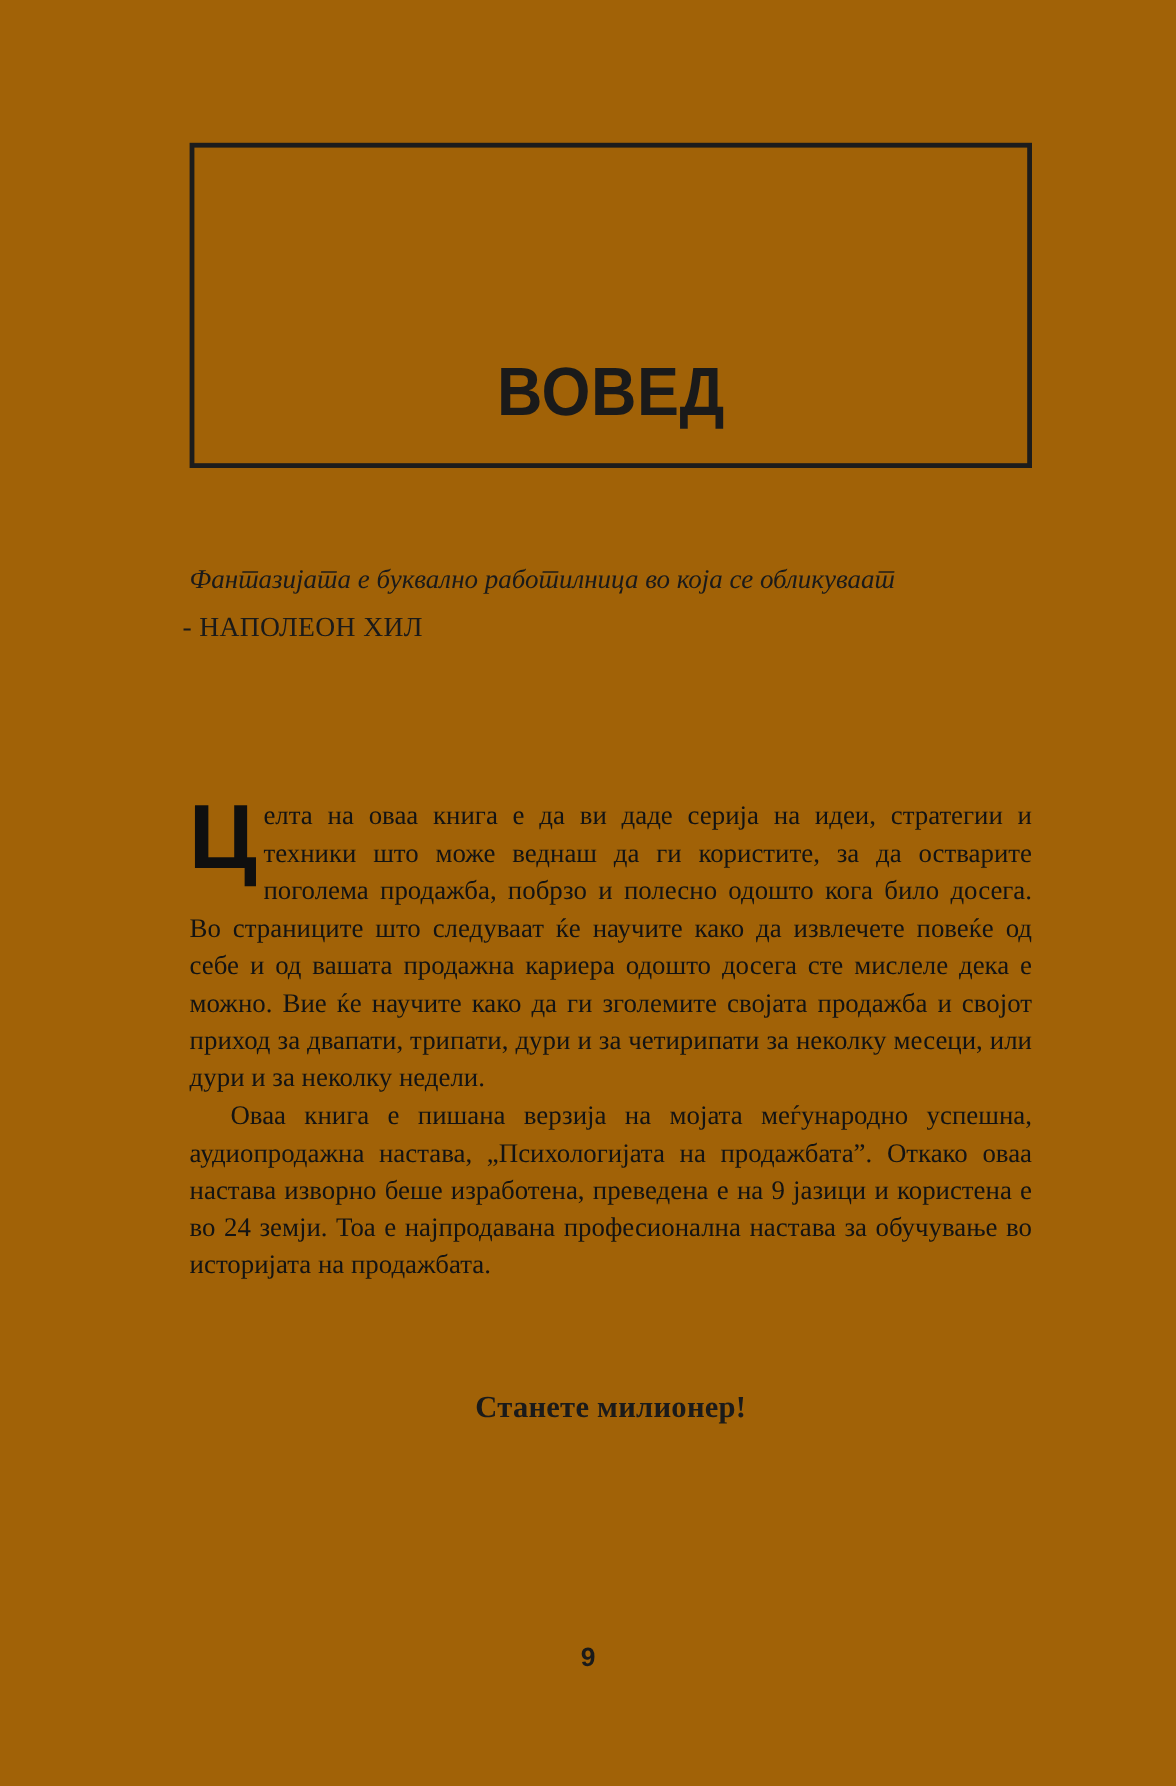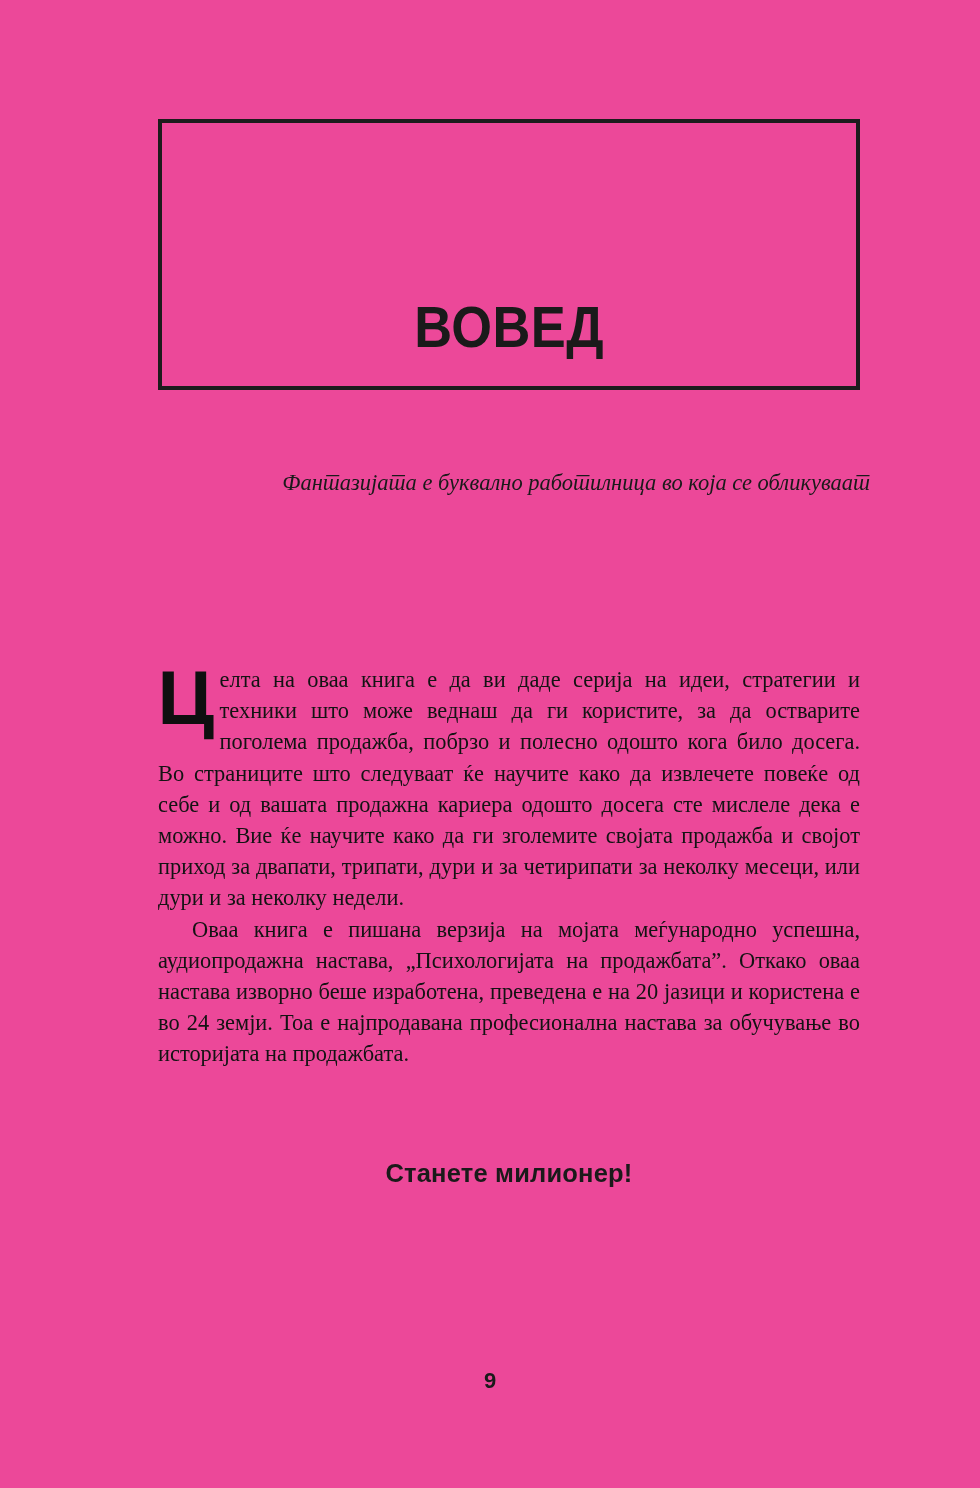--- a/index.html
+++ b/index.html
@@ -6,21 +6,21 @@
   html, body {
     margin: 0;
     padding: 0;
     background: #ffffff;
   }
 
   .page {
     position: relative;
     width: 980px;
     height: 1488px;
-    background: #ec4899;
+    background: #a16207;
     overflow: hidden;
     box-sizing: border-box;
   }
 
   
   .title-box {
     position: absolute;
     left: 158px;
     top: 119px;
     width: 702px;
@@ -41,24 +41,24 @@
     line-height: 1;
     margin: 0 0 30px 0;
     transform: scaleX(0.92);
     transform-origin: center bottom;
     white-space: nowrap;
   }
 
   
   .quote-block {
     position: absolute;
-    left: 174px;
+    left: 152px;
     top: 466px;
     width: 702px;
-    text-align: right;
+    text-align: left;
   }
 
   .quote-text {
     font-family: "Liberation Serif", "DejaVu Serif", serif;
     font-style: italic;
     font-size: 22.5px;
     line-height: 34px;
     color: #1a1a1a;
     margin: 0;
     padding: 0 6px;
@@ -109,21 +109,21 @@
     transform: scaleX(1.02);
   }
 
   
   .section-heading {
     position: absolute;
     left: 158px;
     top: 1157px;
     width: 702px;
     text-align: center;
-    font-family: Liberation Sans, sans-serif;
+    font-family: Liberation Serif, serif;
     font-weight: 700;
     font-size: 25.5px;
     line-height: 32px;
     color: #1a1a1a;
     margin: 0;
     letter-spacing: 0.2px;
   }
 
   
   .closing-column {
@@ -150,25 +150,26 @@
 <body>
 
 <div class="page">
 
   <div class="title-box">
     <h1 class="chapter-title">ВОВЕД</h1>
   </div>
 
   <div class="quote-block">
     <p class="quote-text">Фантазијата е буквално работилница во која се обликуваат</p>
+    <p class="quote-attribution">- НАПОЛЕОН ХИЛ</p>
   </div>
 
   <div class="body-column">
     <p class="body-text"><span class="dropcap">Ц</span><span>елта на оваа книга е да ви даде серија на идеи, стратегии и техники што може веднаш да ги користите, за да остварите поголема продажба, побрзо и полесно одошто кога било досега. Во страниците што следуваат ќе научите како да извлечете повеќе од себе и од вашата продажна кариера одошто досега сте мислеле дека е можно. Вие ќе научите како да ги зголемите својата продажба и својот приход за двапати, трипати, дури и за четирипати за неколку месеци, или дури и за неколку недели.</span></p>
-    <p class="body-text indented">Оваа книга е пишана верзија на мојата меѓународно успешна, аудиопродажна настава, „Психологијата на продажбата”. Откако оваа настава изворно беше изработена, преведена е на 20 јазици и користена е во 24 земји. Тоа е најпродавана професионална настава за обучување во историјата на продажбата.</p>
+    <p class="body-text indented">Оваа книга е пишана верзија на мојата меѓународно успешна, аудиопродажна настава, „Психологијата на продажбата”. Откако оваа настава изворно беше изработена, преведена е на 9 јазици и користена е во 24 земји. Тоа е најпродавана професионална настава за обучување во историјата на продажбата.</p>
   </div>
 
   <h2 class="section-heading">Станете милионер!</h2>
 
 
   <div class="page-number">9</div>
 
 </div>
 
 </body></html>

